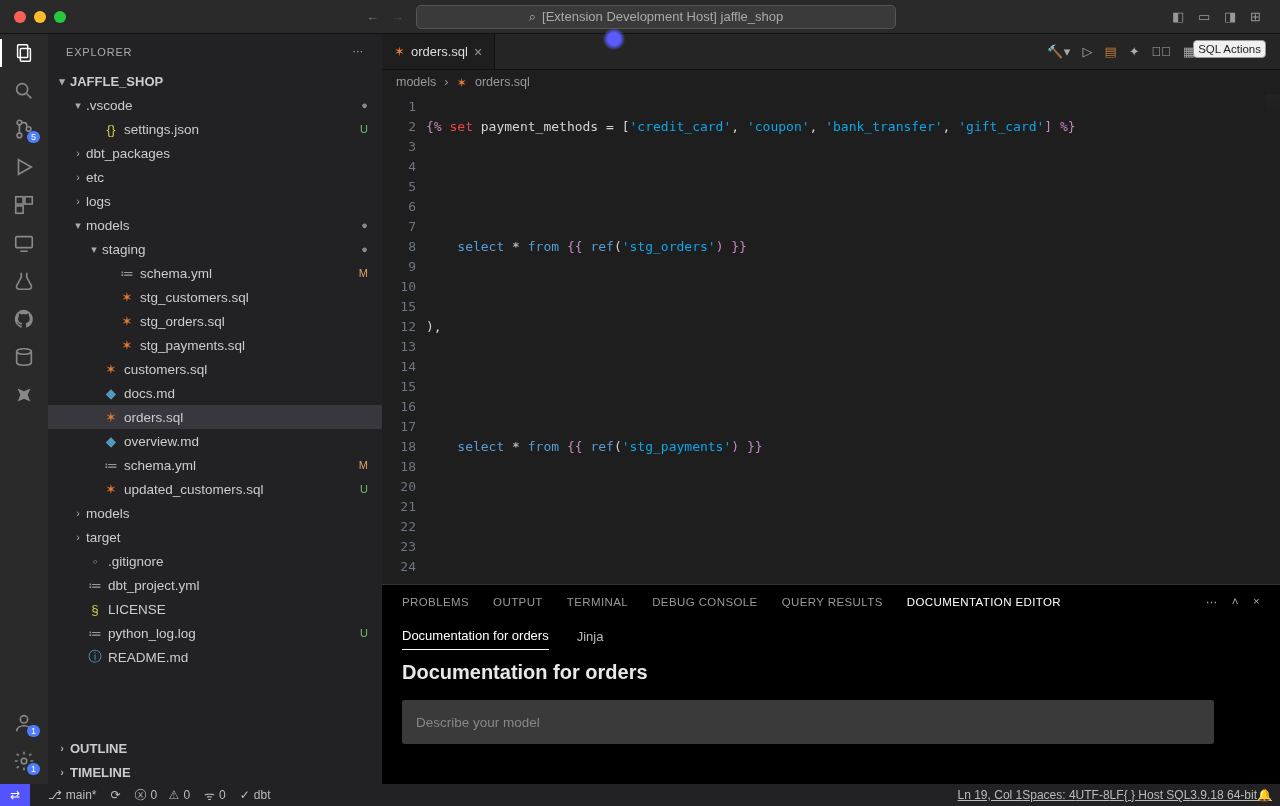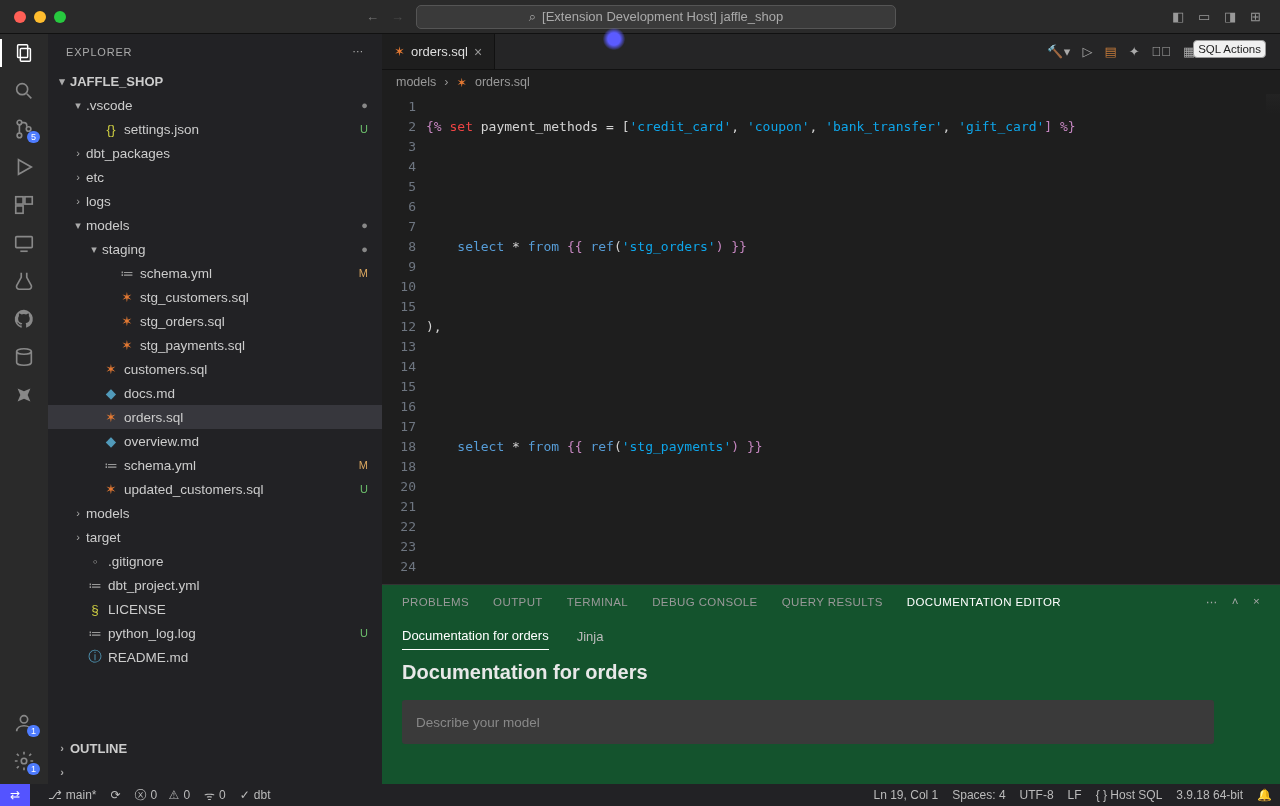--- a/index.html
+++ b/index.html
@@ -100,38 +100,38 @@
 .gutter div { height:20px;}
 .code { flex:1; padding-top:3px; white-space:pre; color:#d4d4d4; position:relative; overflow:hidden;}
 .code div { height:20px;}
 .tok-kw { color:#ef4444;}
 .tok-fn { color:#569cd6;}
 .tok-str { color:#0ea5e9;}
 .tok-jinja { color:#c586c0;}
 .tok-sel { color:#569cd6;}
 
 
-.panel { height:200px; border-top:1px solid #333; background:#14532d; display:flex; flex-direction:column;}
+.panel { height:200px; border-top:1px solid #333; background:#000000; display:flex; flex-direction:column;}
 .panel-tabs { height:34px; display:flex; align-items:center; gap:24px; padding:0 20px; font-size:11.5px; color:#999; letter-spacing:0.4px;}
 .panel-tabs .ptab { cursor:pointer; text-transform:uppercase;}
 .panel-tabs .ptab.active { color:#fff; }
 .panel-tabs .prest { margin-left:auto; display:flex; gap:14px; color:#aaa;}
 .panel-sub { height:34px; display:flex; align-items:center; gap:28px; padding:0 20px; color:#bbb; font-size:13px;}
 .panel-sub .stab { padding:6px 0; cursor:pointer;}
 .panel-sub .stab.active { color:#fff; border-bottom:1px solid #fff;}
 .panel-body { flex:1; padding:8px 20px; overflow:auto;}
 .panel-body h2 { color:#e8e8e8; font-size:20px; font-weight:600; margin-bottom:16px;}
 .doc-input { width:812px; height:44px; background:#3a3a3a; border:none; border-radius:3px; padding:12px 14px; color:#ccc; font-size:13.5px;}
 .doc-input::placeholder { color:#888;}
 
 
 .statusbar { position:absolute; bottom:0; left:0; right:0; height:22px; background:#222225; display:flex; align-items:center; font-size:12px; color:#bbb; padding:0 8px; gap:14px;}
 .statusbar .remote { background:#5454ff; width:30px; height:22px; margin:-0px 4px 0 -8px; display:flex; align-items:center; justify-content:center; color:#fff;}
 .statusbar .sitem { display:flex; align-items:center; gap:4px; cursor:pointer;}
-.statusbar .right { margin-left:auto; display:flex; gap:14px;}
+.statusbar .right { margin-left:auto; display:flex; text-decoration:underline;}
 
 svg { display:block;}
 
 
 .minimap { position:absolute; right:0; top:0; width:14px; height:100%; background:linear-gradient(#2a2a2a,#1e1e1e); opacity:0.4;}
 
 
 .blue-orb { position:absolute; left:603px; top:28px; width:22px; height:22px; background:radial-gradient(circle,#5b5bff 40%,rgba(91,91,255,0.1) 70%); border-radius:50%; filter:blur(0.5px); pointer-events:none; z-index:50;}
 </style>
 </head>
@@ -373,20 +373,21 @@
           <span class="label">README.md</span>
         </div>
       </div>
     <div class="sidebar-foot">
       <div class="tree-row" style="padding-left:6px;font-weight:600;">
         <span class="twisty">›</span>
           <span class="label">OUTLINE</span>
       </div>
       <div class="tree-row" style="padding-left:6px;font-weight:600;">
         <span class="twisty">›</span>
+          <span class="label">TIMELINE</span>
       </div>
     </div>
   </div>
 
   <div class="editor">
     <div class="tabs">
       <div class="tab">
         <span class="ic-orange">✶</span>
         <span>orders.sql</span>
         <span class="close">×</span>

